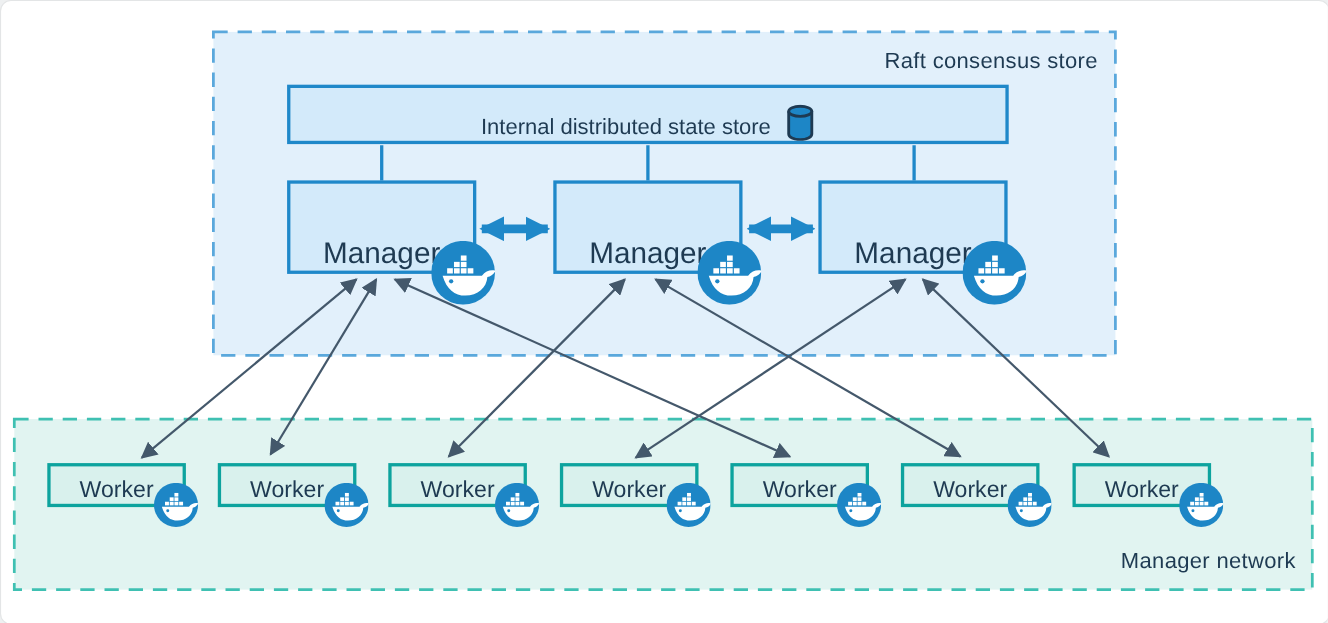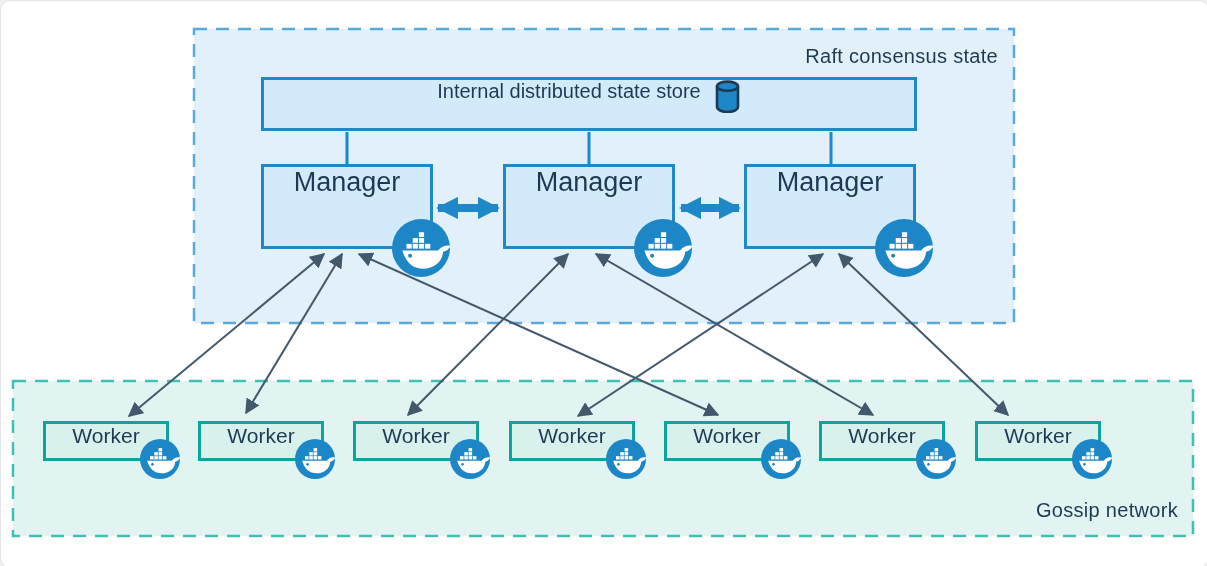--- a/index.html
+++ b/index.html
@@ -4,21 +4,21 @@
 <style>
   html,body{margin:0;padding:0;background:#eef0f1;font-family:"Liberation Sans",sans-serif;}
   .canvas{position:relative;width:1207px;height:566px;background:#ffffff;border-radius:10px;
           border:1px solid #e3e5e6;overflow:hidden;}
   .group-fill{position:absolute;}
   .raft-fill{left:193px;top:28px;width:820px;height:294px;background:#e2f0fb;}
   .gossip-fill{left:12px;top:380px;width:1180px;height:155px;background:#e1f4f1;}
   .group-label{position:absolute;color:#1e3a52;font-size:20px;letter-spacing:.3px;}
   .raft-label{right:210px;top:44px;}
   .gossip-label{right:30px;top:498px;}
-  .node{position:absolute;display:flex;align-items:flex-start;justify-content:center;
+  .node{position:absolute;display:flex;align-items:flex-end;justify-content:center;
         color:#1e3a52;box-sizing:border-box;}
   .store-box{left:260px;top:76px;width:656px;height:54px;background:#d3eafa;
              border:3px solid #1f88c9;font-size:20px;gap:13px;}
   .manager-box{top:163px;width:172px;height:85px;background:#d3eafa;border:3px solid #1f88c9;
                font-size:27px;}
   .m1{left:260px;} .m2{left:502px;} .m3{left:743px;}
   .worker-box{top:420px;width:126px;height:40px;background:#d9f1ed;border:3px solid #0da39e;
               font-size:21px;}
   .w1{left:42px;} .w2{left:197px;} .w3{left:352px;} .w4{left:508px;}
   .w5{left:663px;} .w6{left:818px;} .w7{left:974px;}
@@ -30,22 +30,22 @@
   .cyl-icon{line-height:0;}
 </style>
 </head>
 <body>
 
 <div class="canvas">
 
   <div class="group-fill raft-fill"></div>
   <div class="group-fill gossip-fill"></div>
 
-  <div class="group-label raft-label">Raft consensus state</div>
-  <div class="group-label gossip-label">Gossip network</div>
+  <div class="group-label raft-label">Raft consensus store</div>
+  <div class="group-label gossip-label">Manager network</div>
 
   <div class="node store-box">
     <span>Internal distributed state store</span>
     <span class="cyl-icon">
       <svg width="27" height="33" viewBox="0 0 27 33" xmlns="http://www.w3.org/2000/svg">
         <path d="M3,6.2 v20.6 c0,2.9 4.7,5.2 10.5,5.2 s10.5,-2.3 10.5,-5.2 V6.2" fill="#1d86c6" stroke="#1e3a52" stroke-width="2.6"></path>
         <ellipse cx="13.5" cy="6.2" rx="10.5" ry="4.6" fill="#1d86c6" stroke="#1e3a52" stroke-width="2.6"></ellipse>
       </svg>
     </span>
   </div>

